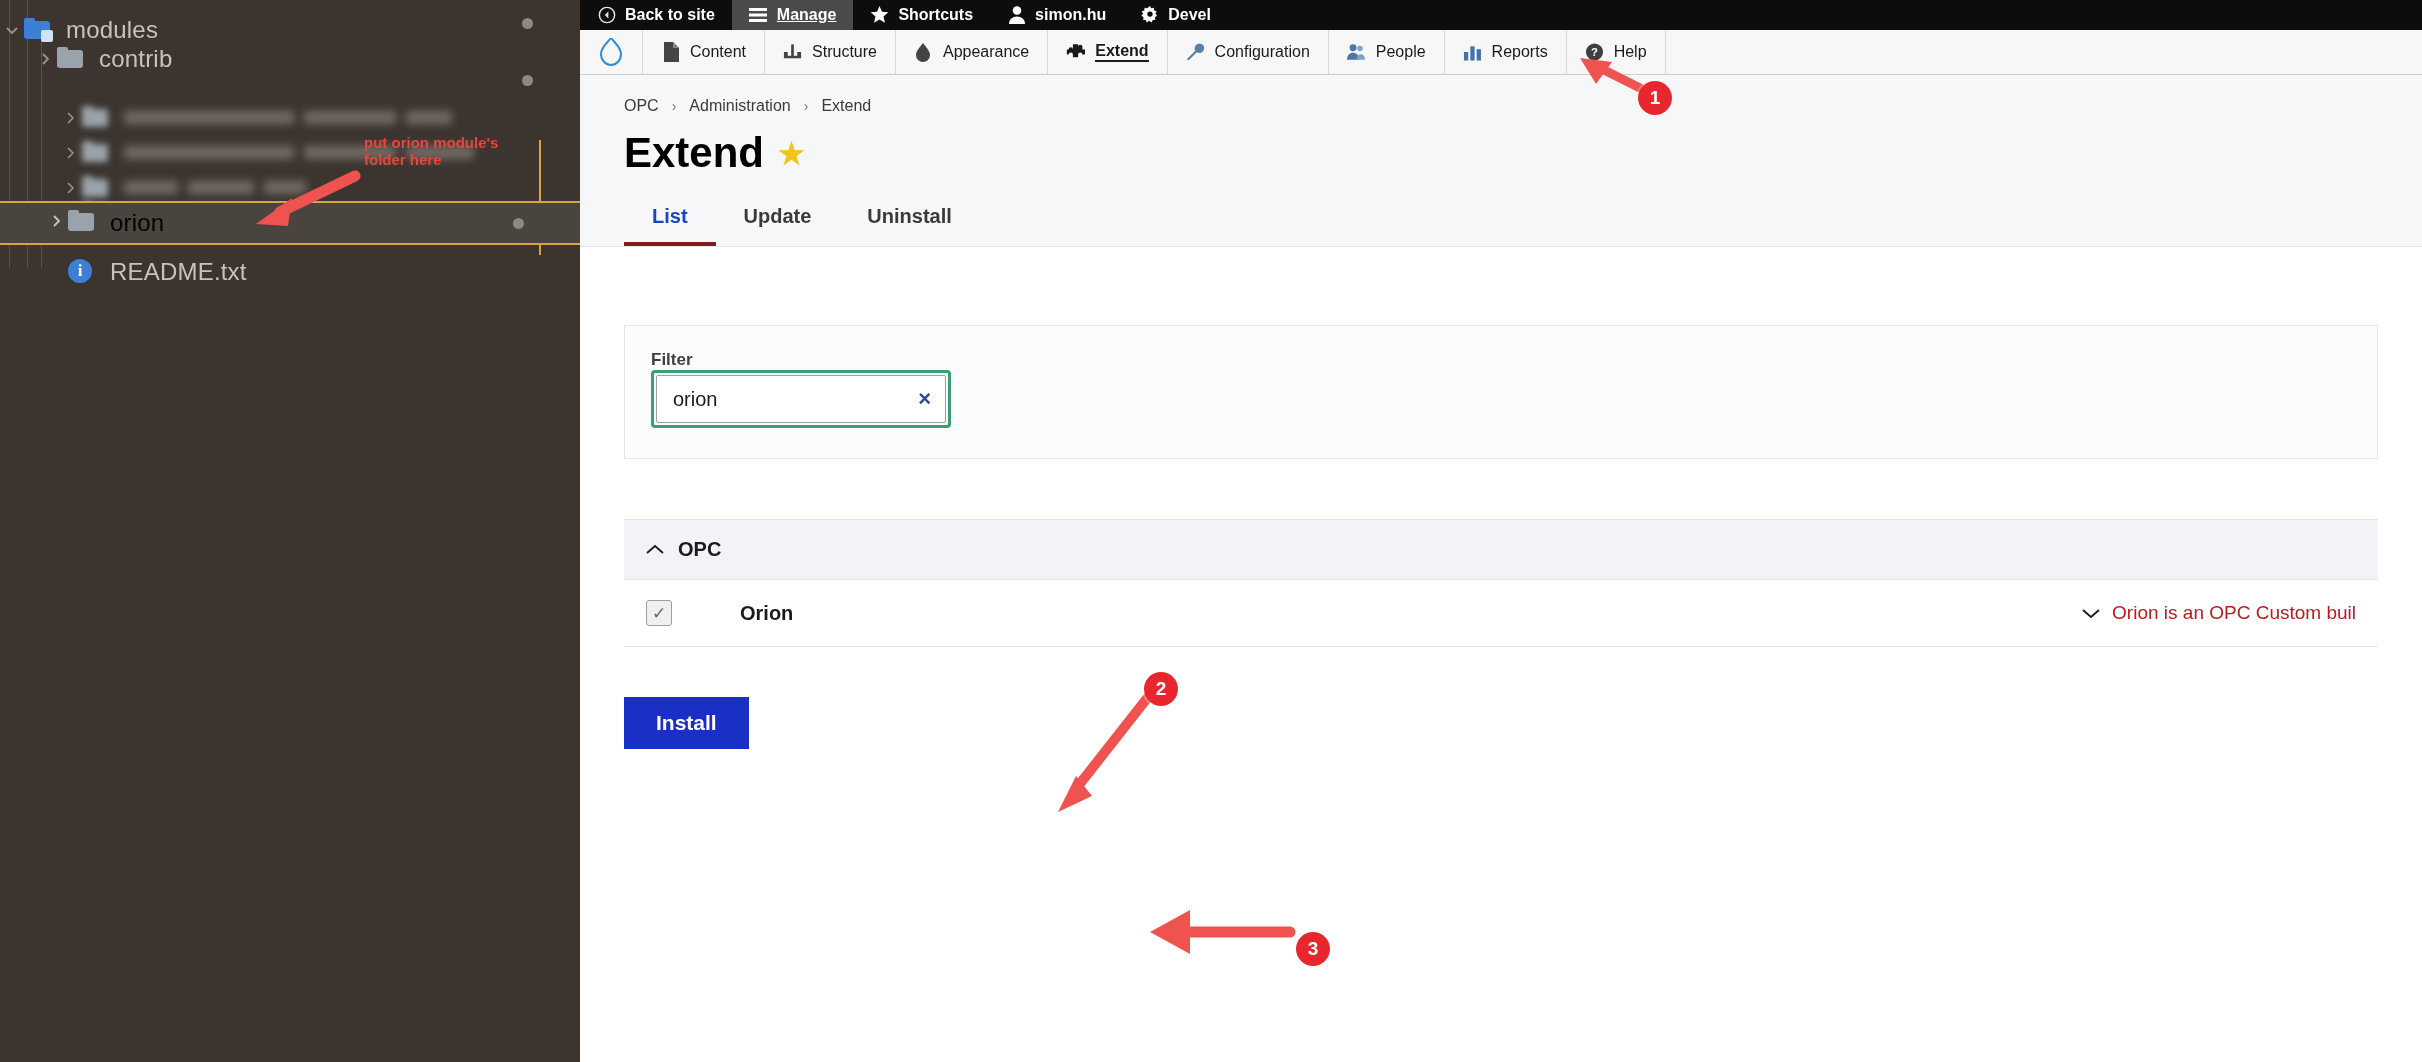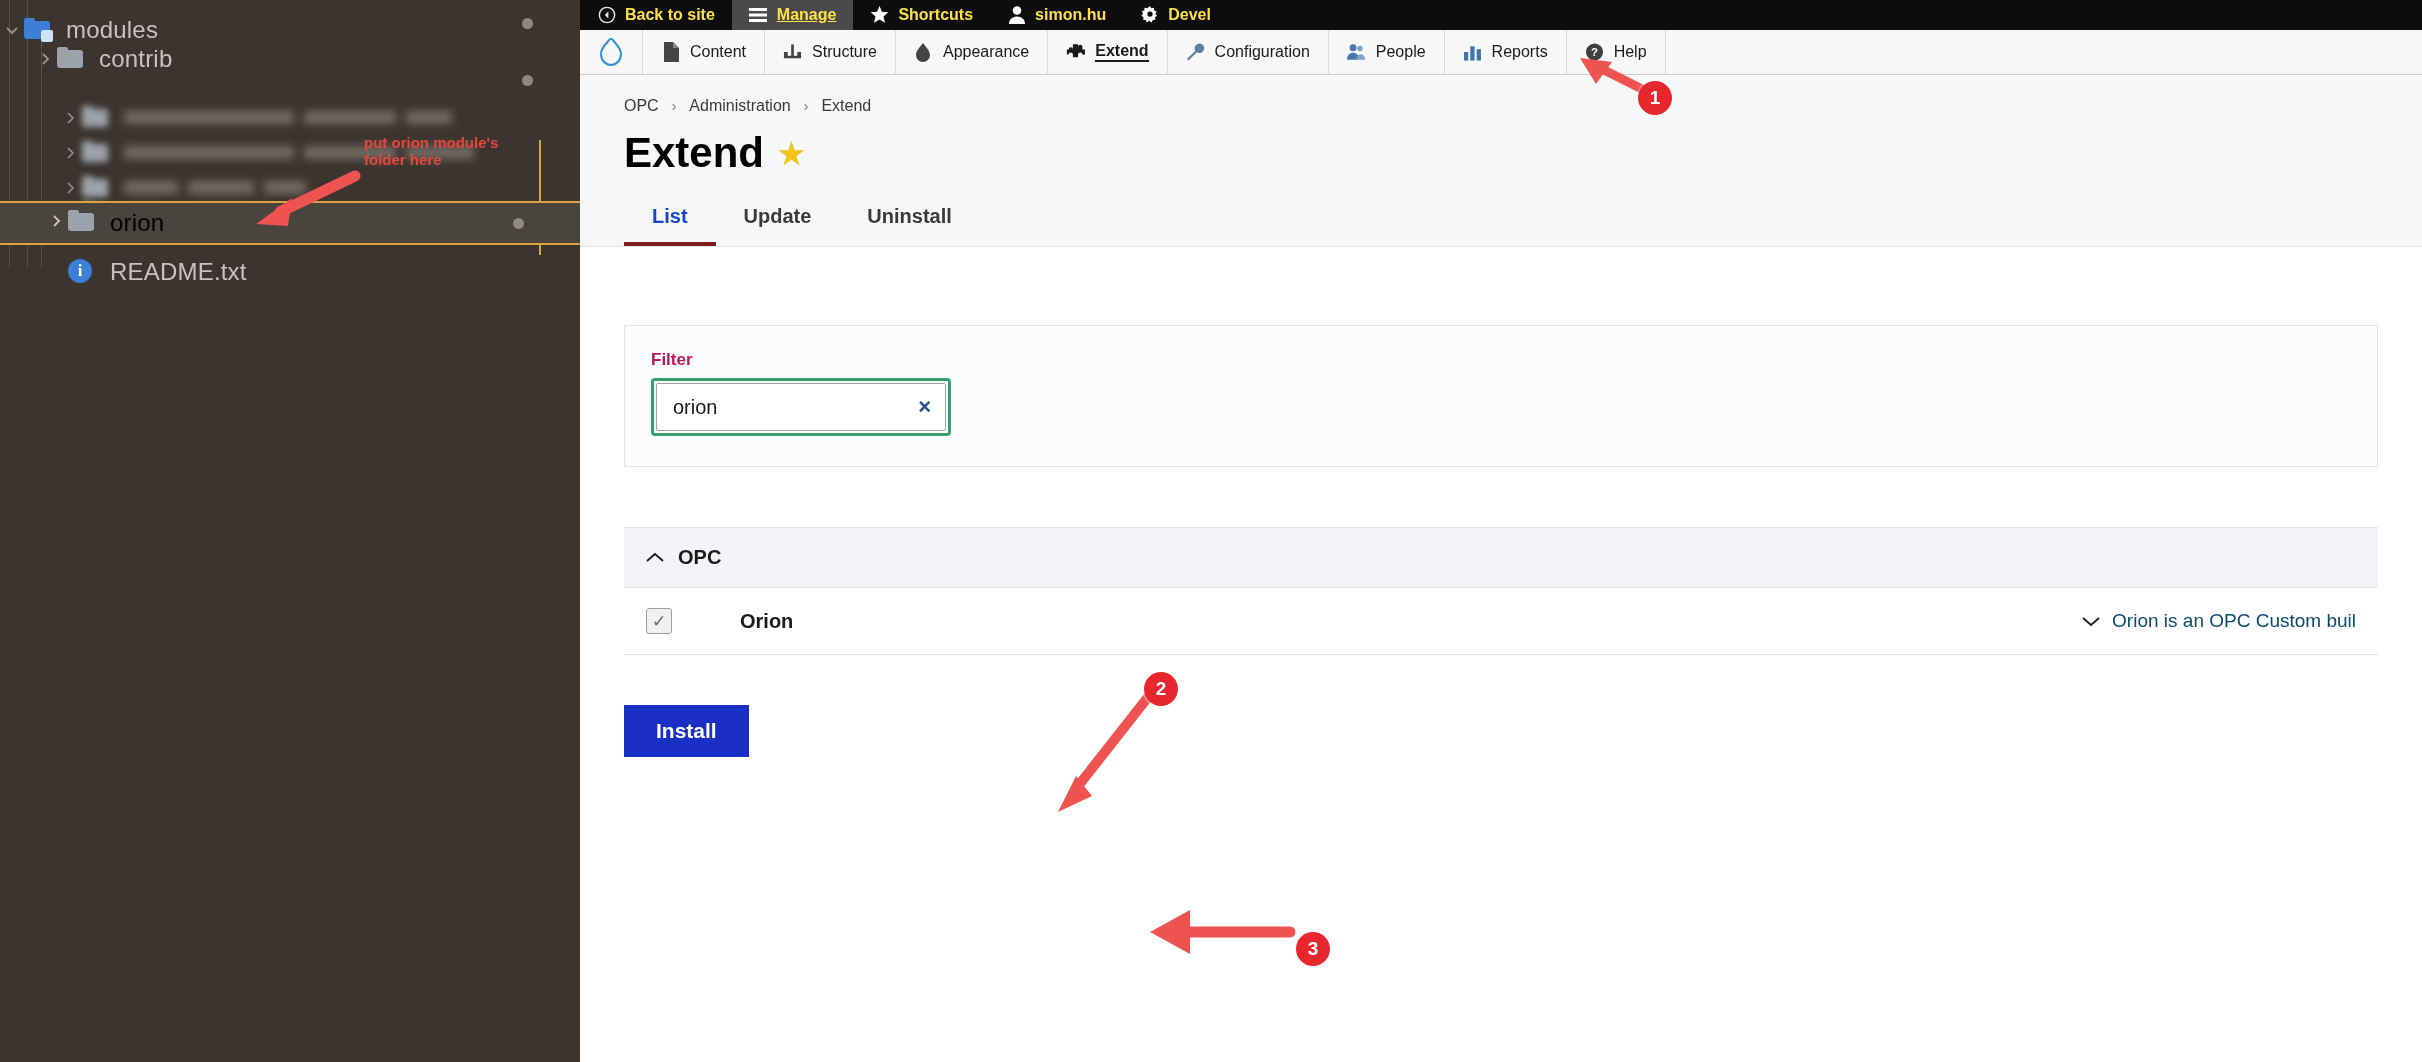--- a/index.html
+++ b/index.html
@@ -39,21 +39,21 @@
   .info-ico{width:24px;height:24px;border-radius:50%;background:#3d7fd6;color:#fff;
             font-size:17px;font-weight:bold;display:flex;align-items:center;justify-content:center;
             font-family:"Liberation Serif",serif;}
 
   .annot-text{position:absolute;color:#e8453c;font-weight:bold;font-size:15px;line-height:1.12;}
 
   
   .drupal{position:absolute;left:580px;top:0;width:1842px;height:1062px;background:#fff;}
   .toolbar{height:30px;background:#0d0d0d;display:flex;align-items:center;color:#fff;}
   .tb-item{display:flex;align-items:center;gap:9px;padding:0 17px;height:30px;
-           font-size:16px;font-weight:bold;color:#fde047;}
+           font-size:16px;font-weight:bold;color:#ffffff;}
   .tb-item.active{background:#4a4a4a;text-decoration:underline;}
   .tb-ico{display:flex;align-items:center;justify-content:center;width:19px;height:19px;}
 
   .adminbar{height:44px;background:#f7f7f7;border-bottom:1px solid #ccc;display:flex;align-items:stretch;}
   .ab-item{display:flex;align-items:center;gap:10px;padding:0 18px;font-size:16px;color:#1a1a1a;
            border-right:1px solid #d8d8d8;position:relative;}
   .ab-item:first-child{border-right:1px solid #d8d8d8;padding:0 20px;}
   .ab-item.active .ab-label{border-bottom:2px solid #1a1a1a;font-weight:bold;}
   .drop-logo{width:22px;height:28px;}
 
@@ -61,35 +61,35 @@
   .breadcrumb{padding:22px 44px 0 44px;font-size:16px;color:#3a3a3a;display:flex;gap:13px;align-items:center;background:#f6f7f9;}
   .crumb-sep{color:#777;font-size:14px;}
   .page-title{padding:14px 44px 0 44px;font-size:42px;font-weight:bold;color:#000;display:flex;align-items:center;gap:14px;background:#f6f7f9;}
   .star{color:#f0c419;font-size:30px;}
   .tabs{display:flex;gap:0;padding:18px 44px 0 44px;background:#f6f7f9;border-bottom:1px solid #e2e4e8;}
   .tab{padding:10px 28px 14px 28px;font-size:20px;font-weight:bold;color:#3a3a3a;}
   .tab.active{color:#1a44c9;border-bottom:4px solid #7f1d1d;}
 
   .main{background:#fff;padding:0 44px;}
   .filter-card{margin-top:78px;border:1px solid #e2e4e8;background:#fbfcfd;padding:24px 26px 30px 26px;border-top:1px solid #e2e4e8;}
-  .filter-label{font-size:17px;font-weight:bold;color:#be185d;margin-bottom:8px;}
+  .filter-label{font-size:17px;font-weight:bold;color:#404040;}
   .filter-field{position:relative;width:290px;border:3px solid #3aa06d;border-radius:4px;padding:2px;}
   .filter-inner{border:1px solid #9aa0a6;border-radius:2px;height:46px;display:flex;align-items:center;
                 padding:0 14px;background:#fff;}
   .filter-inner input{border:0;outline:0;font-size:20px;color:#1a1a1a;width:100%;background:transparent;
                       font-family:"Liberation Sans",sans-serif;}
   .filter-clear{color:#2a4d8f;font-size:22px;font-weight:bold;cursor:pointer;}
 
   .group-head{margin-top:60px;background:#f1f3f6;border-top:1px solid #e2e4e8;border-bottom:1px solid #e2e4e8;
               display:flex;align-items:center;gap:14px;padding:18px 22px;font-size:20px;font-weight:bold;color:#1a1a1a;}
   .mod-row{display:flex;align-items:center;padding:20px 22px;border-bottom:1px solid #e2e4e8;}
   .mod-check{width:24px;height:24px;border:1px solid #9aa0a6;border-radius:3px;background:#f0f0f0;
              display:flex;align-items:center;justify-content:center;color:#666;font-size:17px;}
   .mod-name{font-size:20px;font-weight:bold;color:#1a1a1a;margin-left:68px;width:600px;}
-  .mod-desc{margin-left:auto;display:flex;align-items:center;gap:12px;font-size:19px;color:#0c4a6e;white-space:nowrap;}
+  .mod-desc{margin-left:auto;display:flex;align-items:center;gap:12px;font-size:19px;color:#b91c1c;white-space:nowrap;}
   .install-btn{margin-top:50px;background:#1a2fc4;color:#fff;border:0;border-radius:0;
                padding:14px 32px;font-size:21px;font-weight:bold;font-family:"Liberation Sans",sans-serif;}
 
   
   .marker{position:absolute;width:34px;height:34px;border-radius:50%;background:#e8262d;color:#fff;
           font-size:19px;font-weight:bold;display:flex;align-items:center;justify-content:center;
           box-shadow:0 0 0 2px rgba(255,255,255,.25);}
   .ovl{position:absolute;left:0;top:0;width:2422px;height:1062px;pointer-events:none;}
 </style>
 </head>

